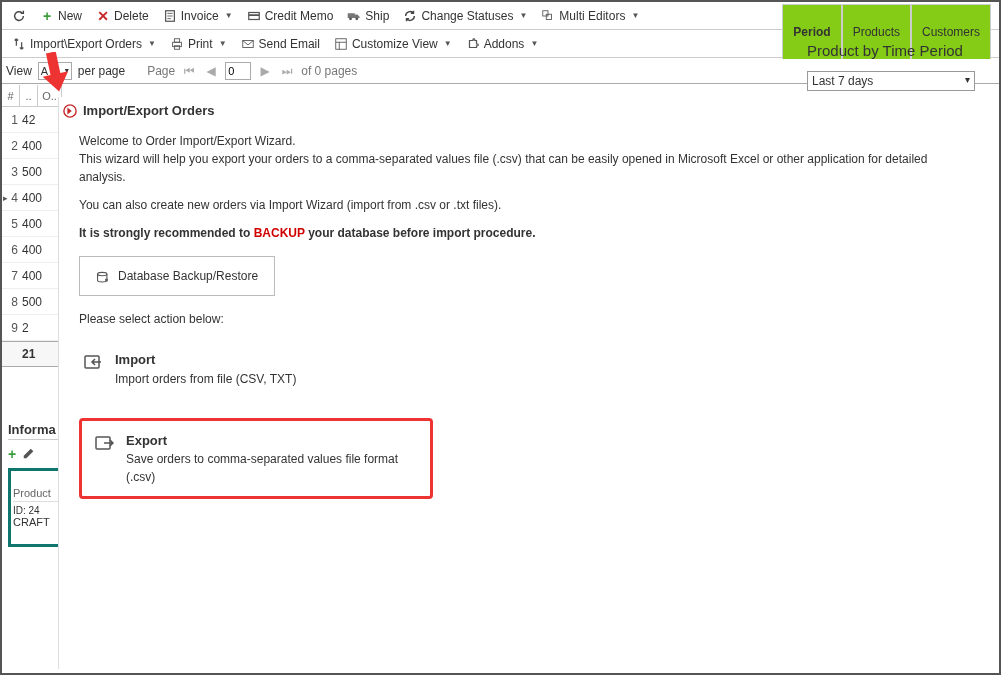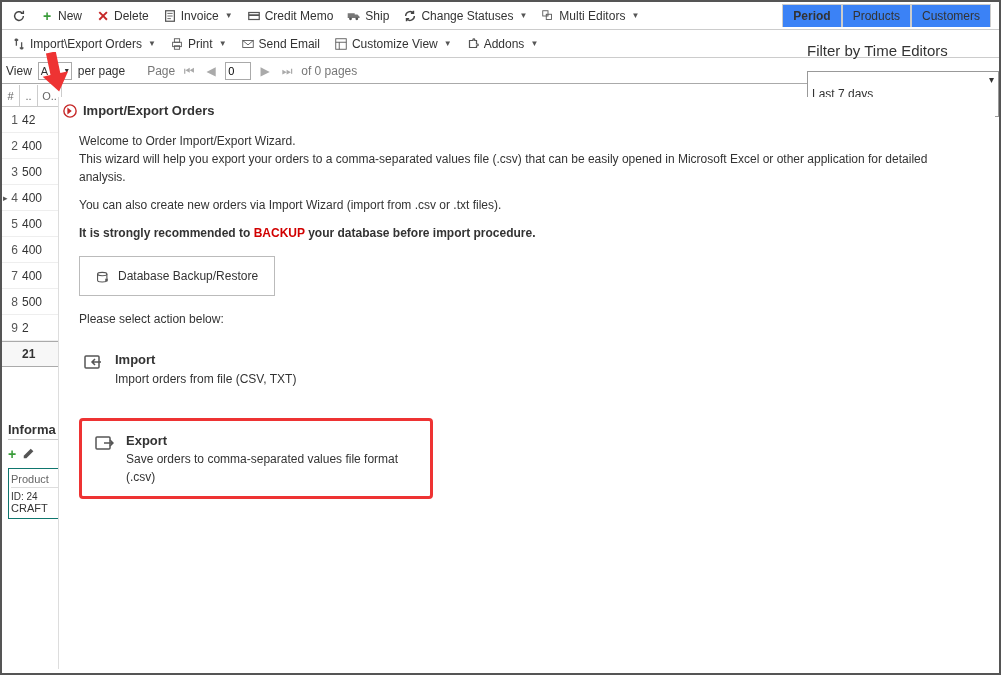--- a/index.html
+++ b/index.html
@@ -9,27 +9,27 @@
 
 
 .toolbar { display: flex; align-items: center; height: 28px; padding: 0 4px; border-bottom: 1px solid #ccc; gap: 2px; }
 .toolbar.second { border-bottom: 1px solid #ccc; }
 
 .tbtn { display: inline-flex; align-items: center; padding: 2px 6px; gap: 4px; cursor: pointer; border-radius: 2px; }
 .tbtn .caret { font-size: 8px; margin-left: 2px; color: #555; }
 .ico { width: 14px; height: 14px; display: inline-flex; align-items: center; justify-content: center; }
 
 .tabs { position: absolute; right: 8px; top: 2px; display: flex; gap: 0; }
-.tab { border: 1px solid #ccc; border-bottom: none; padding: 4px 10px; font-size: 12px; cursor: pointer; background: #3b82f6; }
+.tab { border: 1px solid #ccc; border-bottom: none; padding: 20px 10px; font-size: 12px; cursor: pointer; background: #84cc16; }
 .tab.active { font-weight: bold; }
 
 
 .filter-panel { position: absolute; right: 0; top: 28px; width: 200px; padding: 12px 8px 6px 8px; }
 .filter-title { font-size: 15px; font-weight: 400; margin-bottom: 12px; }
-.filter-select { width: 192px; border: 1px solid #999; padding: 15px 4px; font-size: 12px; background: #fff; position: relative; }
+.filter-select { width: 168px; border: 1px solid #999; padding: 2px 4px; font-size: 12px; background: #fff; position: relative; }
 .filter-select::after { content: "▾"; position: absolute; right: 4px; top: 2px; font-size: 10px; }
 
 
 .pager-row { display: flex; align-items: center; height: 26px; padding: 0 4px; border-bottom: 1px solid #aaa; gap: 6px; background: #fff; }
 .pager-row .view-sel { width: 34px; height: 18px; border: 1px solid #aaa; display: inline-flex; align-items: center; padding: 0 2px; font-size: 11px; position: relative; }
 .pager-row .view-sel::after { content: "▾"; position: absolute; right: 2px; font-size: 8px; }
 .pg-label { color: #777; }
 .pg-btn { width: 16px; height: 16px; display: inline-flex; align-items: center; justify-content: center; color: #aaa; cursor: pointer; }
 .pg-input { width: 26px; height: 18px; border: 1px solid #aaa; font-size: 11px; padding: 0 2px; }
 
@@ -38,21 +38,21 @@
 .grid-head { height: 22px; border-bottom: 1px solid #ccc; display: flex; }
 .grid-head .cell { border-right: 1px solid #ccc; font-size: 11px; color: #666; display: flex; align-items: center; justify-content: center; }
 .row { height: 26px; border-bottom: 1px solid #eee; display: flex; align-items: center; font-size: 12px; }
 .row .hcell { width: 18px; text-align: right; padding-right: 2px; color: #555; }
 .row .dcell { padding-left: 2px; }
 .row.sum { font-weight: bold; }
 
 .info-panel { position: absolute; left: 6px; top: 420px; width: 60px; }
 .info-title { font-weight: bold; font-size: 13px; border-bottom: 1px solid #ccc; padding-bottom: 2px; margin-bottom: 4px; }
 .mini-icons { display: flex; gap: 6px; margin: 6px 0; }
-.prod-box { border: 1px solid #0f766e; padding: 4px 2px; margin-top: 6px; }
+.prod-box { border: 3px solid #0f766e; padding: 16px 2px; margin-top: 6px; }
 
 
 .arrow { position: absolute; left: 38px; top: 50px; width: 30px; height: 40px; pointer-events: none; }
 
 
 .modal { position: absolute; left: 56px; top: 95px; right: 4px; bottom: 4px; background: #fff; border-left: 1px solid #ddd; padding: 0; }
 .modal-head { display: flex; align-items: center; gap: 6px; padding: 6px 6px 8px 4px; font-size: 13px; font-weight: 600; }
 .modal-body { padding: 6px 20px 0 20px; font-size: 12px; line-height: 1.5; }
 .modal-body p { margin-bottom: 10px; }
 .backup { color: #d10000; font-weight: bold; }
@@ -208,21 +208,21 @@
     <span class="pg-label">Page</span>
     <span class="pg-btn">⏮</span>
     <span class="pg-btn">◀</span>
     <input class="pg-input" value="0" style="">
     <span class="pg-btn">▶</span>
     <span class="pg-btn">⏭</span>
     <span class="pg-label">of 0 pages</span>
   </div>
 
   <div class="filter-panel">
-    <div class="filter-title">Filter by Time Editors</div>
+    <div class="filter-title">Product by Time Period</div>
     <div class="filter-select">Last 7 days</div>
   </div>
 
   <div class="grid-area">
     <div class="grid-head">
       <div class="cell" style="width:18px">#</div>
       <div class="cell" style="width:18px">..</div>
       <div class="cell" style="width:24px">O..</div>
     </div>
     <div class="row">

